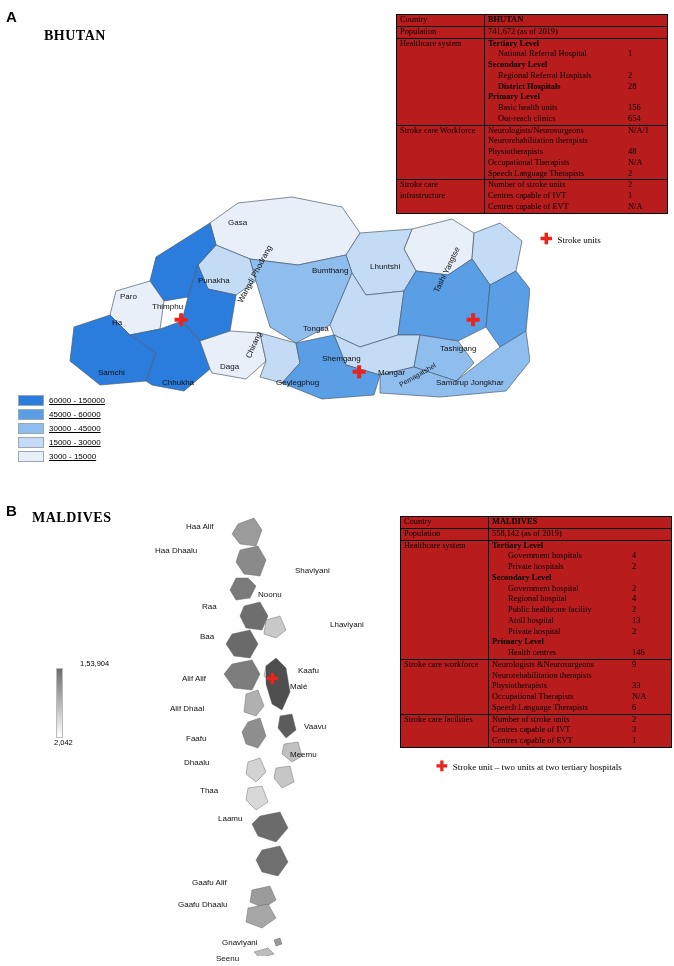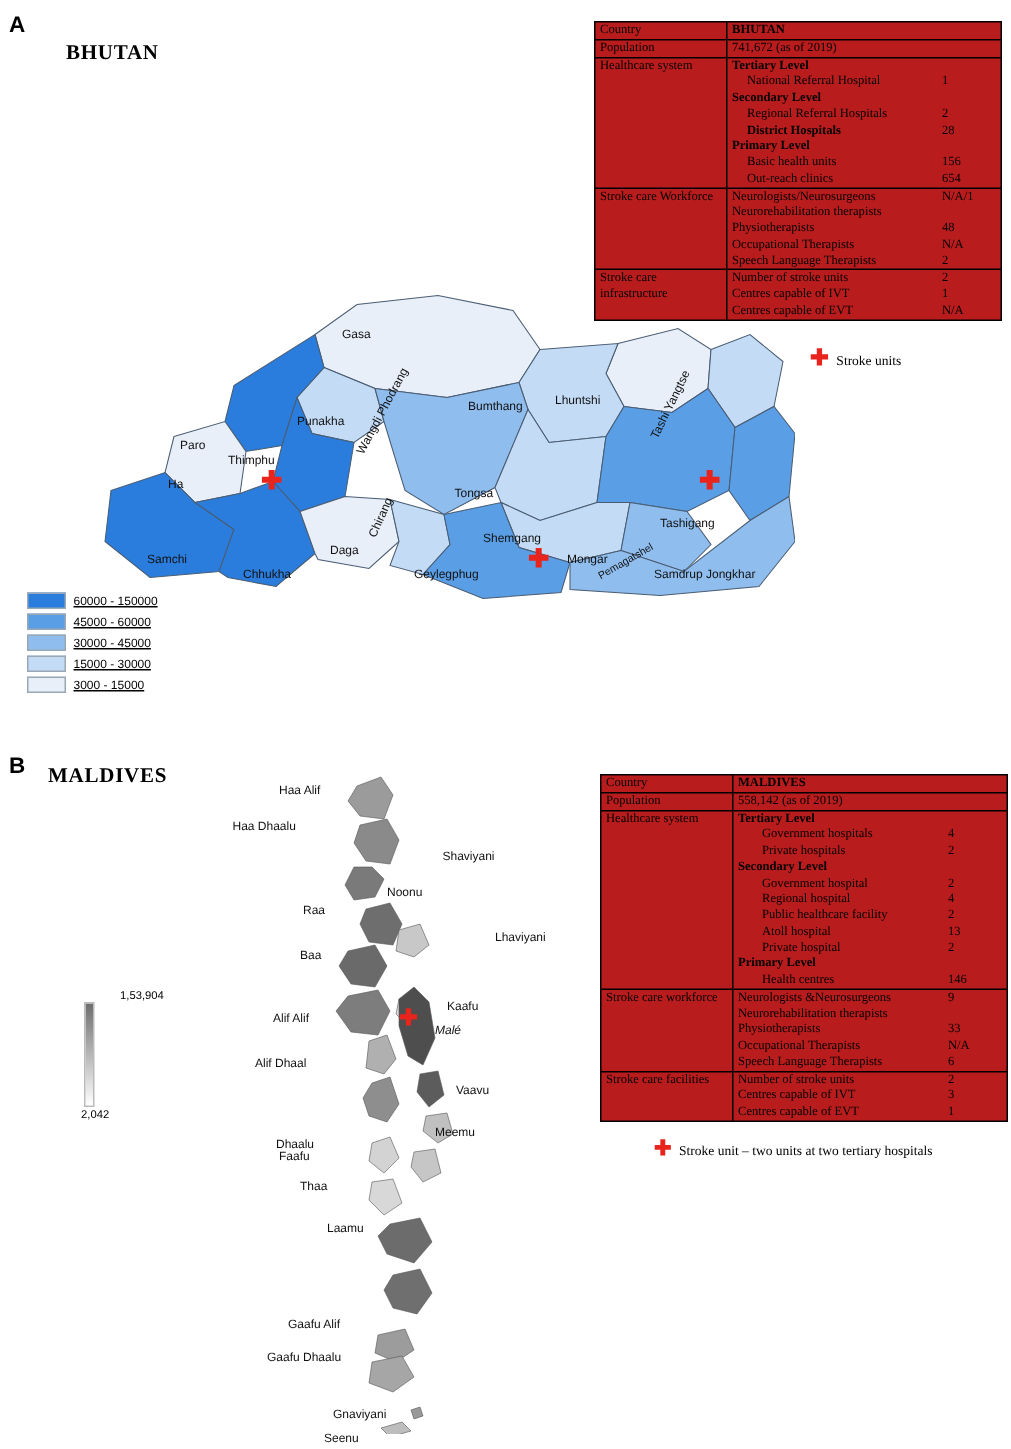--- a/index.html
+++ b/index.html
@@ -83,21 +83,21 @@
     align-items: center;
     gap: 5px;
   }
   .maplabel {
     position: absolute;
     font-family: "Liberation Sans", sans-serif;
     font-size: 8px;
     color: #111;
     white-space: nowrap;
   }
-  .maplabel.it { font-style: italic; }
+  .maplabel.it { }
   .mapcross {
     position: absolute;
     font-size: 17px;
     color: #e8241c;
     font-weight: bold;
     line-height: 1;
   }
   .gradbar {
     position: absolute;
     width: 7px;
@@ -485,21 +485,21 @@
   <div class="maplabel" style="left:270px; top:566px;padding-left:25px;">Shaviyani</div>
   <div class="maplabel" style="left:258px; top:590px;">Noonu</div>
   <div class="maplabel" style="left:202px; top:602px;">Raa</div>
   <div class="maplabel" style="left:294px; top:620px;margin-left:36px;">Lhaviyani</div>
   <div class="maplabel" style="left:200px; top:632px;">Baa</div>
   <div class="maplabel" style="left:298px; top:666px;">Kaafu</div>
   <div class="maplabel" style="left:182px; top:674px;">Alif Alif</div>
   <div class="maplabel it" style="left:290px; top:682px;">Malé</div>
   <div class="maplabel" style="left:170px; top:704px;">Alif Dhaal</div>
   <div class="maplabel" style="left:304px; top:722px;">Vaavu</div>
-  <div class="maplabel" style="left:186px; top:766px;">Faafu</div>
+  <div class="maplabel" style="left:186px; top:734px;">Faafu</div>
   <div class="maplabel" style="left:290px; top:750px;">Meemu</div>
   <div class="maplabel" style="left:184px; top:758px;">Dhaalu</div>
   <div class="maplabel" style="left:200px; top:786px;">Thaa</div>
   <div class="maplabel" style="left:218px; top:814px;">Laamu</div>
   <div class="maplabel" style="left:192px; top:878px;">Gaafu Alif</div>
   <div class="maplabel" style="left:178px; top:900px;">Gaafu Dhaalu</div>
   <div class="maplabel" style="left:222px; top:938px;">Gnaviyani</div>
   <div class="maplabel" style="left:216px; top:954px;">Seenu</div>
 
   <div class="mapcross" style="left:266px; top:672px; font-size:15px;">✚</div>

